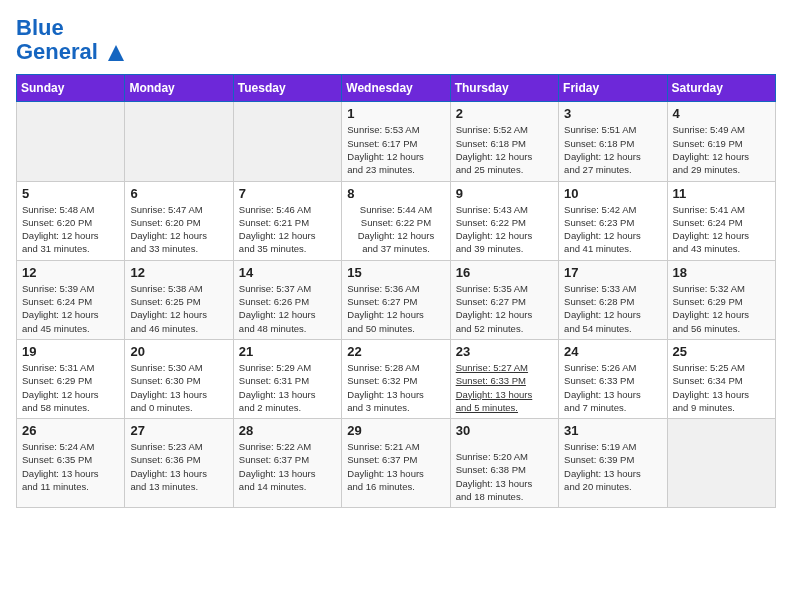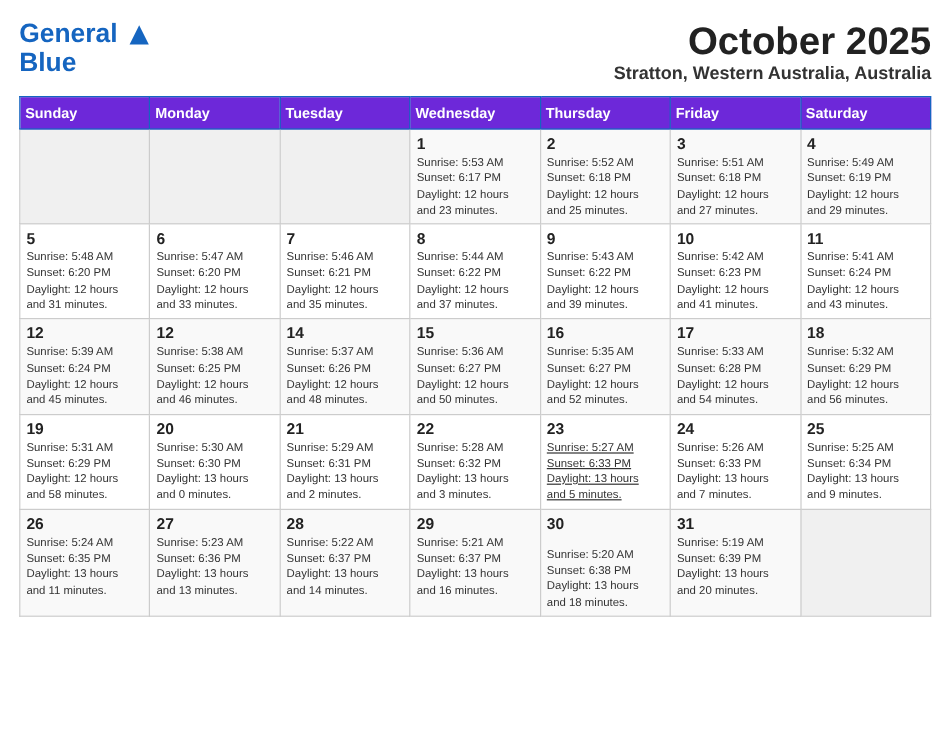--- a/index.html
+++ b/index.html
@@ -92,32 +92,28 @@
     .empty-cell {
       background: #f0f0f0 !important;
     }
   </style>
 </head>
 <body>
 
 <div class="header">
   <div class="logo">
     <div>
+      <div class="logo-text"><span>Blue</span></div>
       <div class="logo-text">
         <span>General</span>
         <svg class="logo-icon" viewBox="0 0 20 20" style="display:inline-block;vertical-align:middle;">
           <polygon points="10,2 18,18 2,18" fill="#1565c0"></polygon>
         </svg>
       </div>
-      <div class="logo-text"><span>Blue</span></div>
     </div>
-  </div>
-  <div class="title-area">
-    <div class="month-title">October 2025</div>
-    <div class="location-title">Stratton, Western Australia, Australia</div>
   </div>
 </div>
 
 <table class="calendar">
   <thead>
     <tr>
     <th>Sunday</th>
         <th>Monday</th>
         <th>Tuesday</th>
         <th>Wednesday</th>
@@ -177,21 +173,21 @@
         </td>
         <td>
           <span class="day-number">7</span>
           <div class="day-info" style="white-space: pre-line;">Sunrise: 5:46 AM
 Sunset: 6:21 PM
 Daylight: 12 hours
 and 35 minutes.</div>
         </td>
         <td>
           <span class="day-number">8</span>
-          <div class="day-info" style="white-space: pre-line;">Sunrise: 5:44 AM
+          <div class="day-info" style="white-space: pre-line; text-align: center;">Sunrise: 5:44 AM
 Sunset: 6:22 PM
 Daylight: 12 hours
 and 37 minutes.</div>
         </td>
         <td>
           <span class="day-number">9</span>
           <div class="day-info" style="white-space: pre-line;">Sunrise: 5:43 AM
 Sunset: 6:22 PM
 Daylight: 12 hours
 and 39 minutes.</div>

